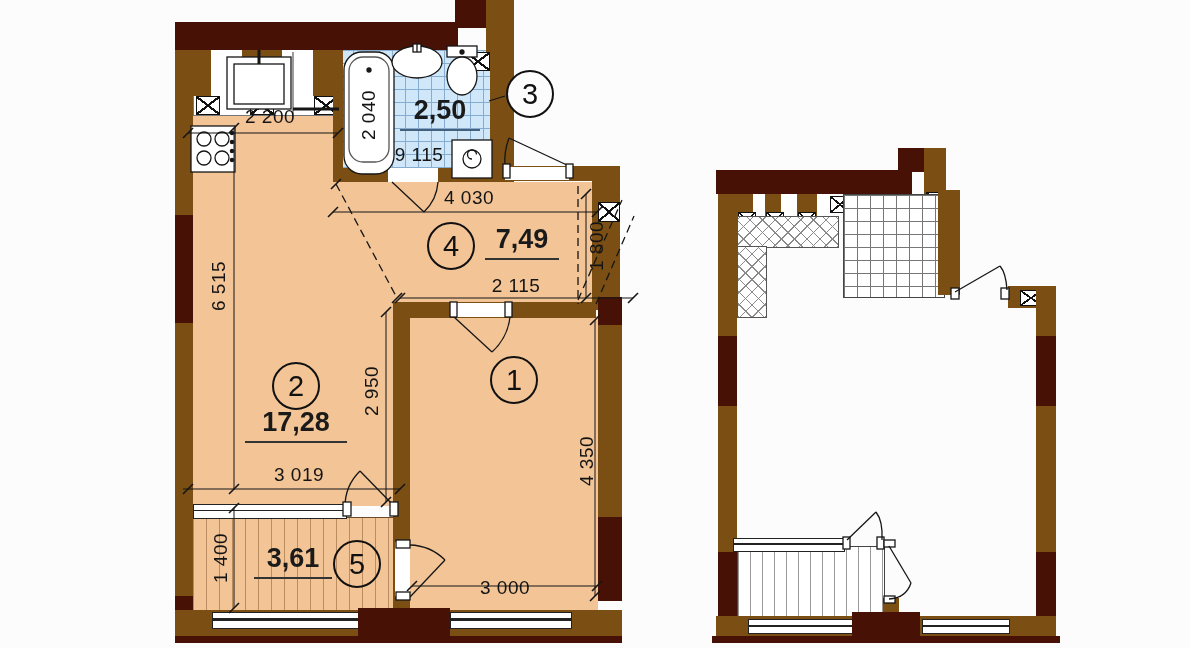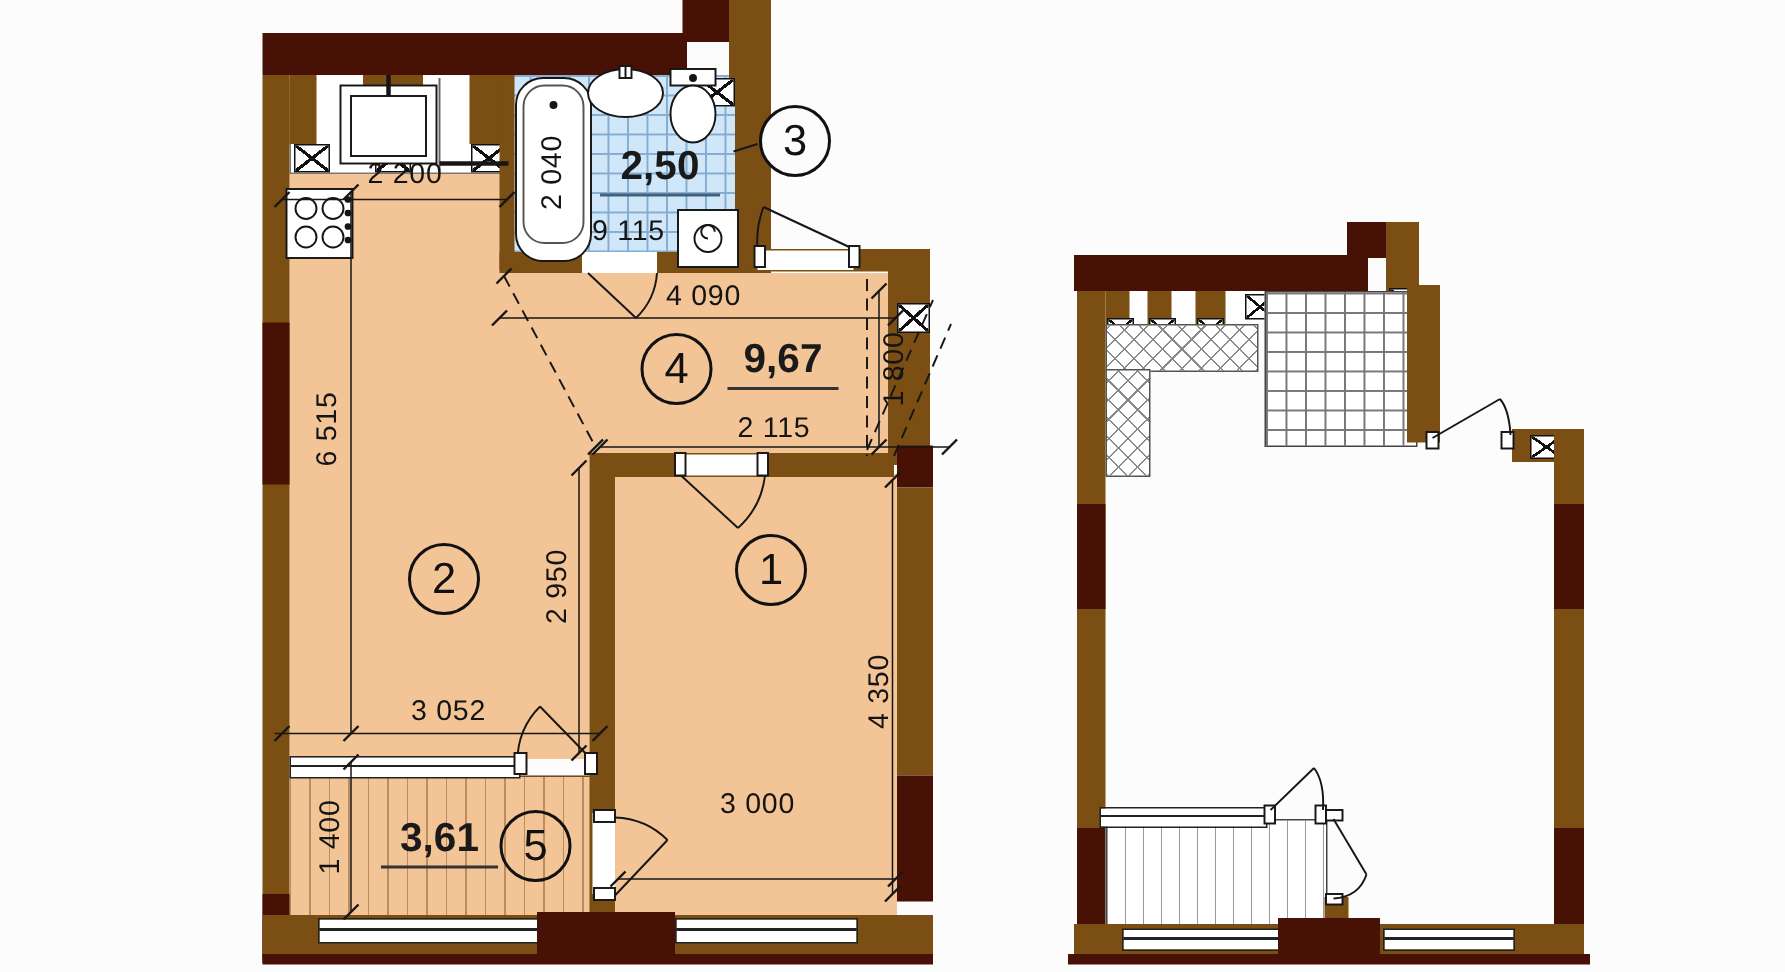--- a/index.html
+++ b/index.html
@@ -281,36 +281,37 @@
         <rect x="1001" y="288" width="8" height="11" fill="#fff"></rect>
         <line x1="955" y1="292" x2="1000" y2="266"></line>
         <path d="M1007 290 Q1006 273 1000 266"></path>
       </g>
     </g>
   </svg>
 
   <div class="dim" style="left:225px;top:106px;width:90px">2 200</div>
   <div class="dim rot" style="left:334px;top:104px;width:70px">2 040</div>
   <div class="dim" style="left:374px;top:144px;width:90px">9 115</div>
-  <div class="dim" style="left:424px;top:187px;width:90px">4 090</div>
+  <div class="dim" style="left:424px;top:187px;width:90px">4 030</div>
   <div class="dim" style="left:471px;top:275px;width:90px">2 115</div>
   <div class="dim rot" style="left:562px;top:235px;width:70px">1 800</div>
   <div class="dim rot" style="left:184px;top:275px;width:70px">6 515</div>
   <div class="dim rot" style="left:337px;top:380px;width:70px">2 950</div>
-  <div class="dim" style="left:254px;top:464px;width:90px">3 052</div>
+  <div class="dim" style="left:254px;top:464px;width:90px">3 019</div>
   <div class="dim rot" style="left:552px;top:450px;width:70px">4 350</div>
   <div class="dim rot" style="left:186px;top:547px;width:70px">1 400</div>
-  <div class="dim" style="left:460px;top:526px;width:90px">3 000</div>
+  <div class="dim" style="left:460px;top:577px;width:90px">3 000</div>
 
   <div class="circle" style="left:490px;top:356px;background:#f2c496">1</div>
 
   <div class="circle" style="left:272px;top:362px;background:#f2c496">2</div>
+  <div class="area" style="left:245px;top:407px;width:86px">17,28</div>
 
   <div class="circle" style="left:506px;top:70px;background:#fcfcfc">3</div>
   <div class="area" style="left:400px;top:95px;width:64px;border-color:#44607a">2,50</div>
 
   <div class="circle" style="left:427px;top:222px;background:#f2c496">4</div>
-  <div class="area" style="left:485px;top:224px;width:58px">9,67</div>
+  <div class="area" style="left:485px;top:224px;width:58px">7,49</div>
 
   <div class="circle" style="left:333px;top:540px">5</div>
   <div class="area" style="left:254px;top:543px;width:62px">3,61</div>
 
 </div>
 
 </body></html>

